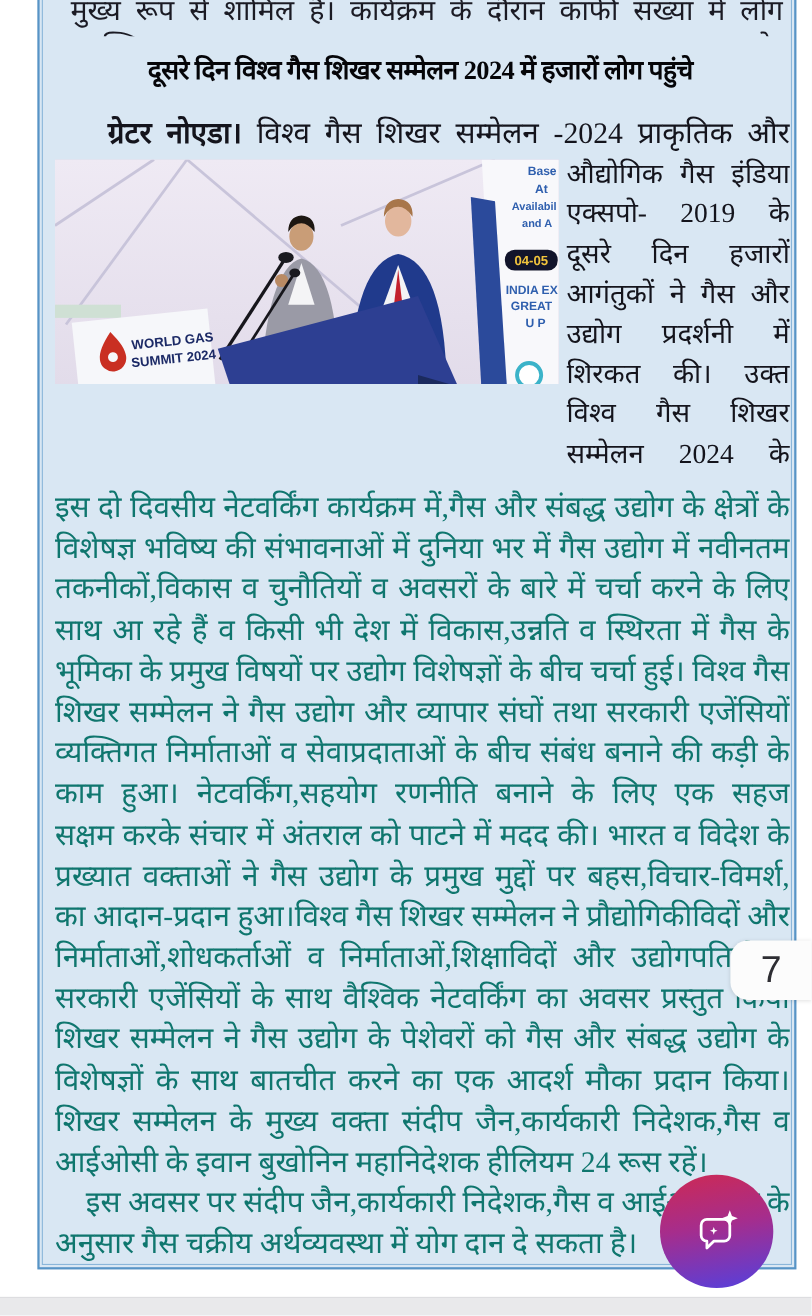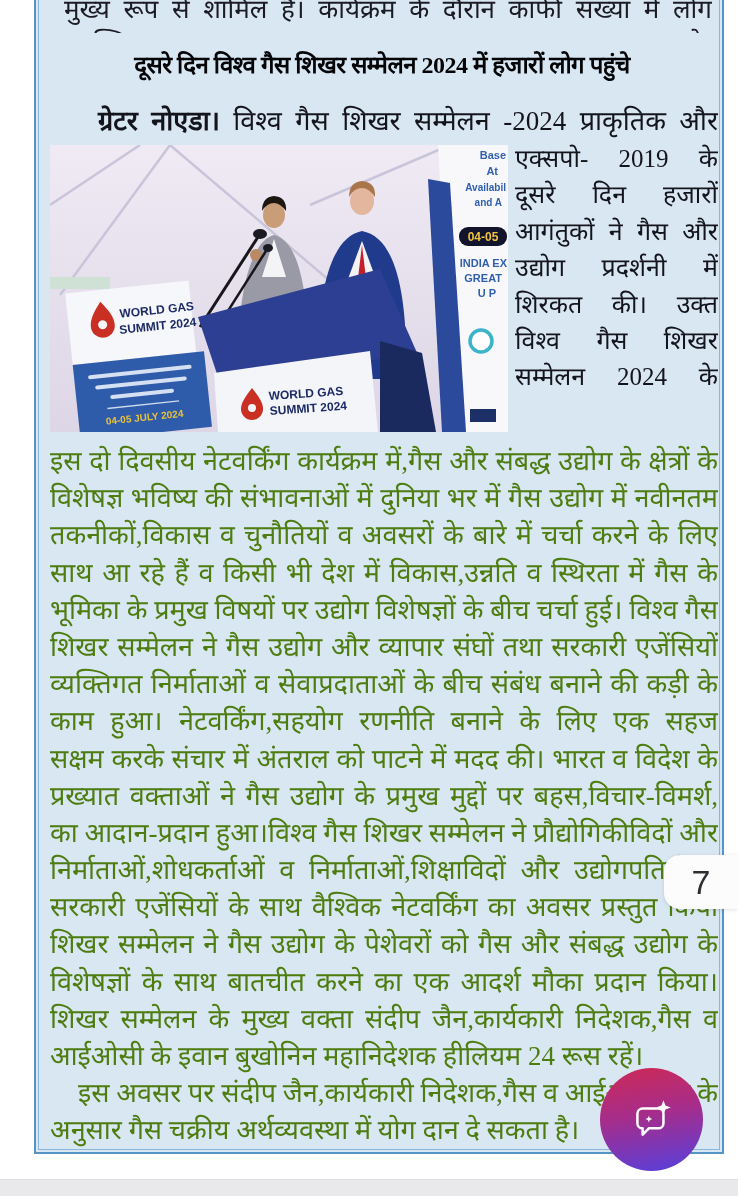--- a/index.html
+++ b/index.html
@@ -26,36 +26,36 @@
     position:absolute; left:14px; width:664px; top:48px; margin:0;
     font-size:24px; line-height:54px; font-weight:700; text-align:center;
     color:#050508; letter-spacing:-0.5px;
   }
   .dateline{
     position:absolute; left:14px; width:668px; top:112px;
     font-size:27px; line-height:38px; height:40px; overflow:hidden;
     text-align:justify; text-align-last:justify;
   }
   .photo{
-    position:absolute; left:14px; top:155px; width:458px; height:287px;
+    position:absolute; left:14px; top:155px; width:458px; height:204px;
     overflow:hidden; background:#e6dfeb;
   }
   .sidecol{
     position:absolute; left:479px; top:151px; width:203px;
   }
   .sideline{
     font-size:25px; line-height:36.4px; height:36.4px; overflow:hidden;
     text-align:justify; text-align-last:justify;
   }
   .bodyblock{
     position:absolute; left:14px; top:453px; width:668px;
   }
   .bline{
     font-size:27px; line-height:37.2px; height:37.2px; overflow:hidden;
-    text-align:justify; text-align-last:justify; color:#4d7c0f;
+    text-align:justify; text-align-last:justify; color:#0f766e;
   }
   .bline.lline{ text-align-last:left; }
   .bline.indent{ text-indent:28px; }
   .page-badge{
     position:absolute; left:664px; top:855px; width:74px; height:54px;
     background:#fcfcfc; border-radius:16px 0 0 16px;
     display:flex; align-items:center; justify-content:center;
     font-family:"Liberation Sans","DejaVu Sans",sans-serif;
     font-size:34px; color:#2e2e33; z-index:5;
     box-shadow:0 1px 4px rgba(0,0,0,.12);
@@ -175,20 +175,21 @@
             <rect x="42" y="237" width="92" height="4" rx="2"></rect>
             <rect x="56" y="248" width="64" height="4" rx="2"></rect>
           </g>
           <rect x="52" y="260" width="72" height="1.5" fill="#cfd9ee"></rect>
           <text x="88" y="277" font-family="Liberation Sans, sans-serif" font-weight="bold" font-size="10" fill="#e8c23a" text-anchor="middle">04-05 JULY 2024</text>
         </g>
       </svg>
     </div>
 
     <div class="sidecol">
+      <div class="sideline">औद्योगिक गैस इंडिया</div>
       <div class="sideline">एक्सपो- 2019 के</div>
       <div class="sideline">दूसरे दिन हजारों</div>
       <div class="sideline">आगंतुकों ने गैस और</div>
       <div class="sideline">उद्योग प्रदर्शनी में</div>
       <div class="sideline">शिरकत की। उक्त</div>
       <div class="sideline">विश्व गैस शिखर</div>
       <div class="sideline">सम्मेलन 2024 के</div>
     </div>
 
     <div class="bodyblock">

